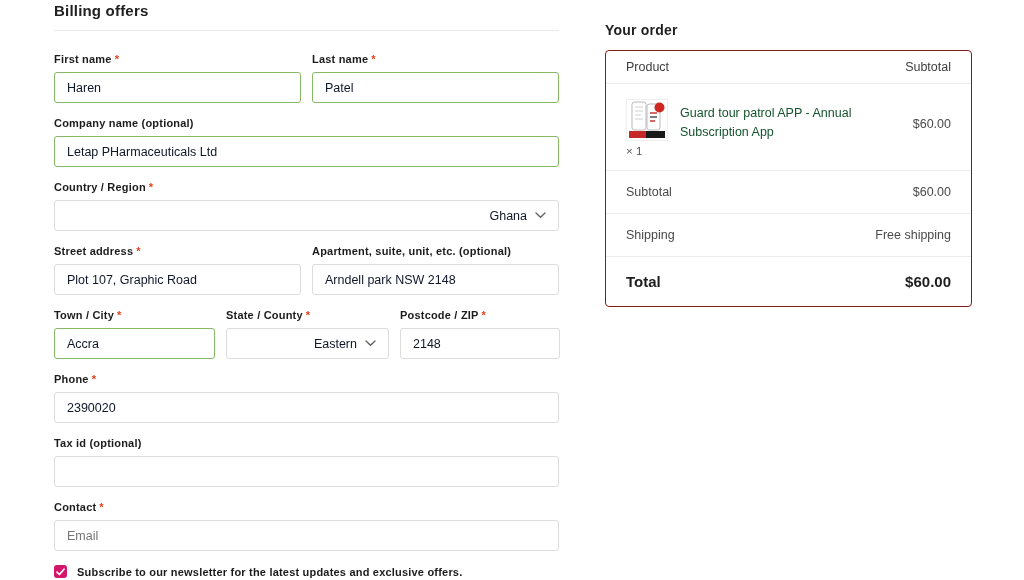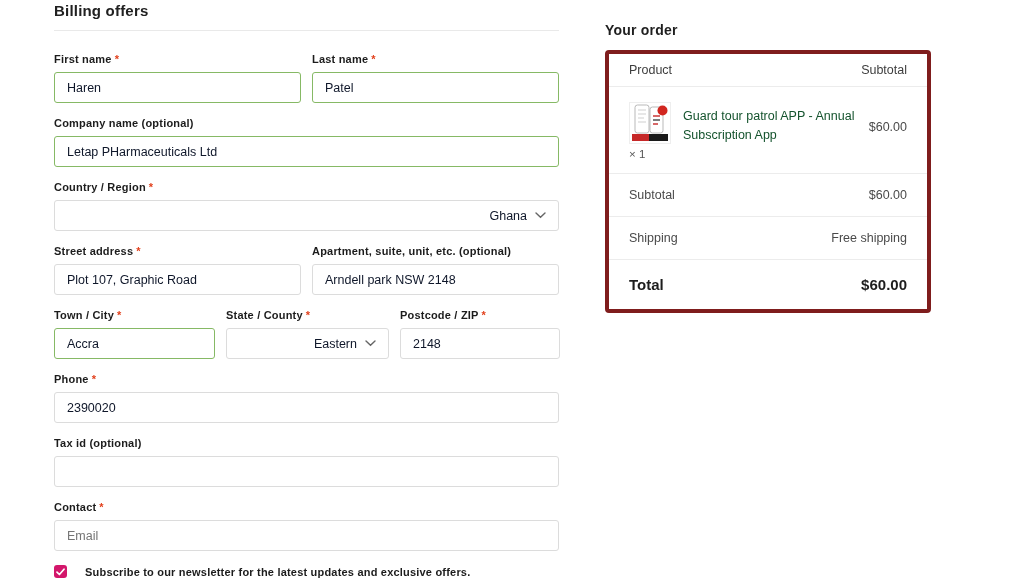--- a/index.html
+++ b/index.html
@@ -23,31 +23,31 @@
   }
   .control.green { border-color:#86b965; }
   .select { display:flex; align-items:center; justify-content:flex-end; cursor:pointer; }
   .select .chev { flex:0 0 auto; margin-left:8px; display:flex; align-items:center; }
   .w-full  { flex:1 1 100%; }
   .w-half  { flex:0 0 247px; }
   .w-city  { flex:0 0 161px; }
   .w-state { flex:0 0 163px; }
   .w-post  { flex:0 0 160px;justify-content:center; }
 
-  .newsletter { display:flex; align-items:center; gap:18px; margin-top:5px; }
+  .newsletter { display:flex; align-items:center; gap:10px; margin-top:5px; }
   .checkbox {
     width:13px; height:13px; border-radius:3px; background:#d3166b;
     display:flex; align-items:center; justify-content:center; cursor:pointer; flex:0 0 auto;
   }
   .newsletter-label { font-size:11px; font-weight:700; color:#1c1c1c; letter-spacing:.2px; }
 
   
-  .order { position:absolute; left:605px; top:22px; width:326px; }
+  .order { position:absolute; left:605px; top:22px; width:367px; }
   .order-title { margin:0; font-size:14px; font-weight:700; color:#1f1f1f; letter-spacing:.2px; }
-  .card { margin-top:12px; border:4px solid #7f1d1d; border-radius:4px; background:#fff; }
+  .card { margin-top:12px; border:1px solid #7f1d1d; border-radius:4px; background:#fff; }
   .thead { display:flex; justify-content:space-between; align-items:center; padding:9px 20px; font-size:12.5px; color:#3d3d3d; }
   .item { border-top:1px solid #ececec; padding:15px 20px 13px 20px; display:flex; gap:12px; align-items:flex-start; }
   .thumbwrap { display:flex; flex-direction:column; flex:0 0 auto; }
   .thumb { width:42px; height:42px; display:block; }
   .qty { font-size:11.5px; color:#555; margin-top:4px; }
   .itemname { font-size:12.5px; color:#14532d; line-height:1.55; max-width:205px; padding-top:5px; }
   .item .price { margin-left:auto; align-self:flex-start; margin-top:18px; font-size:12.5px; color:#4a4a4a; }
   .trow { border-top:1px solid #ececec; padding:14px 20px; display:flex; justify-content:space-between; align-items:center; font-size:12.5px; color:#4a4a4a; }
   .trow.total { padding:16px 20px; font-size:15px; font-weight:700; color:#1d1d1d;text-align:right; }
 </style>

